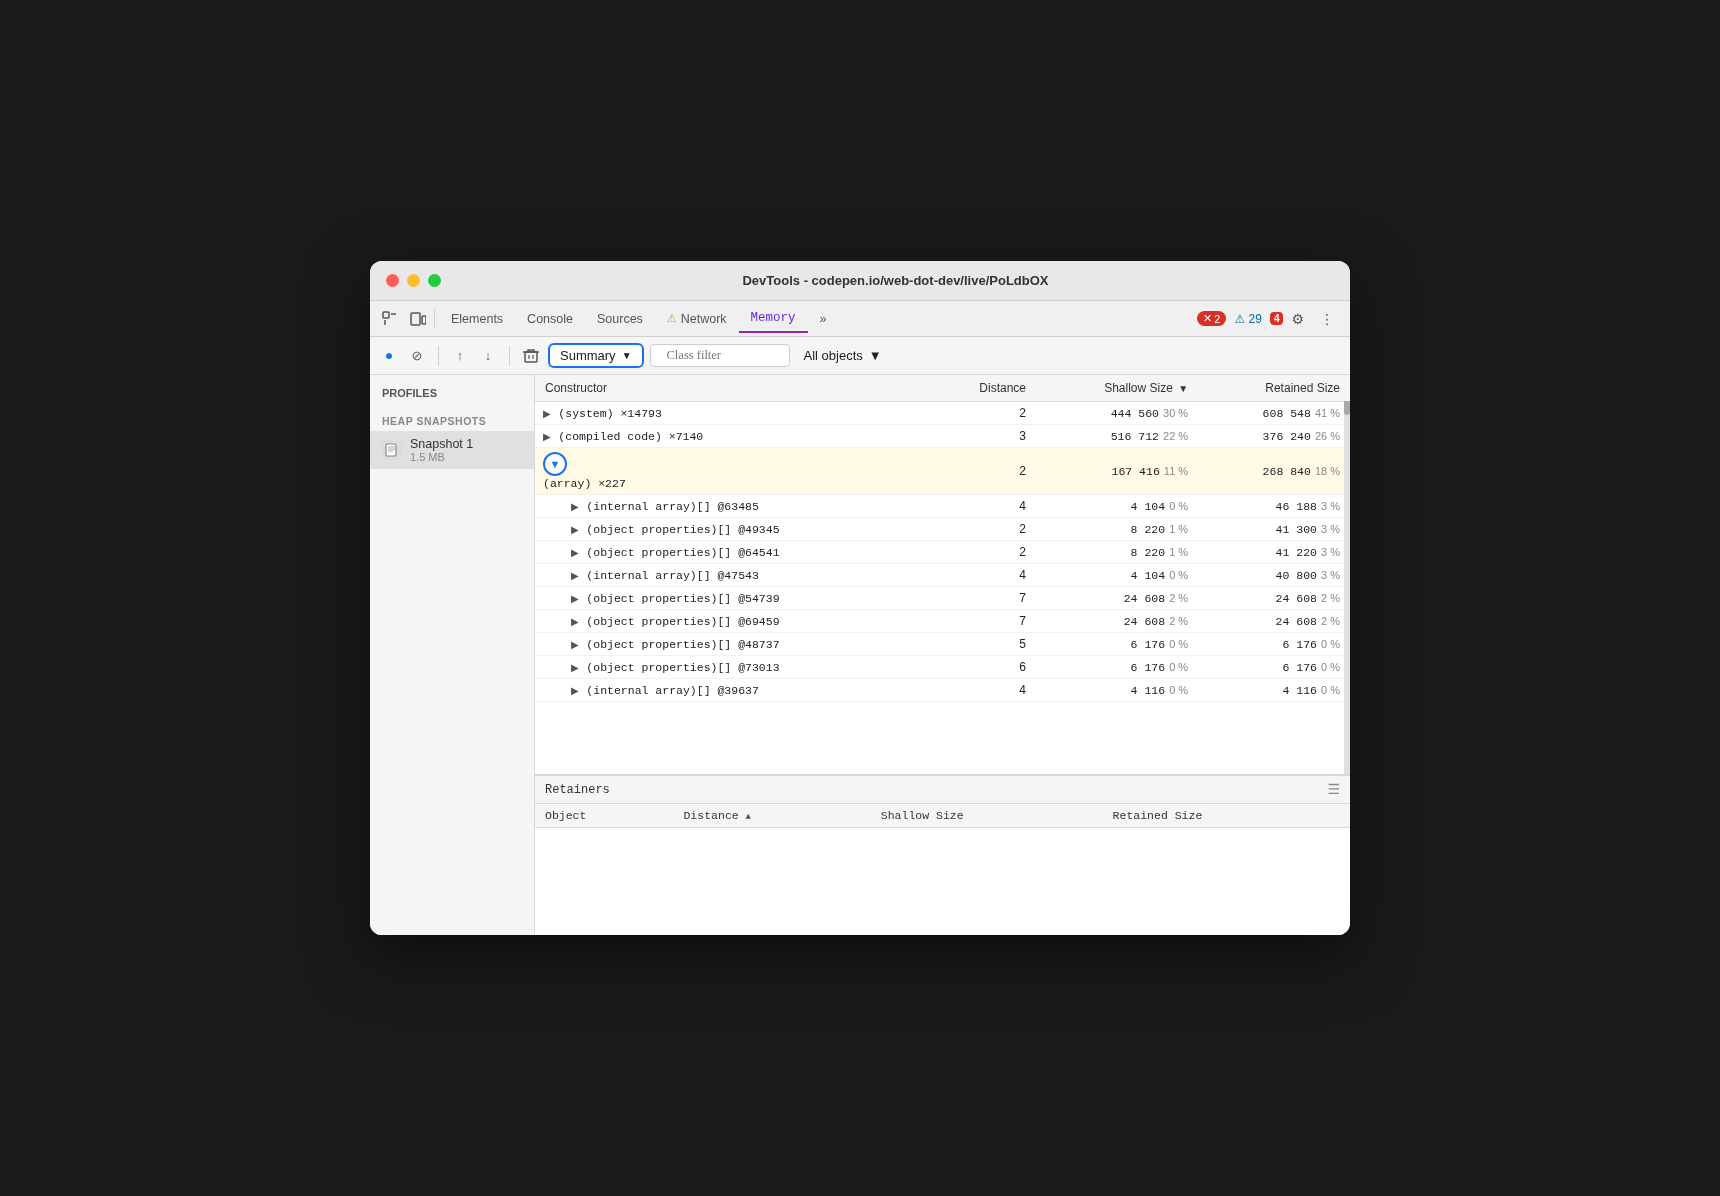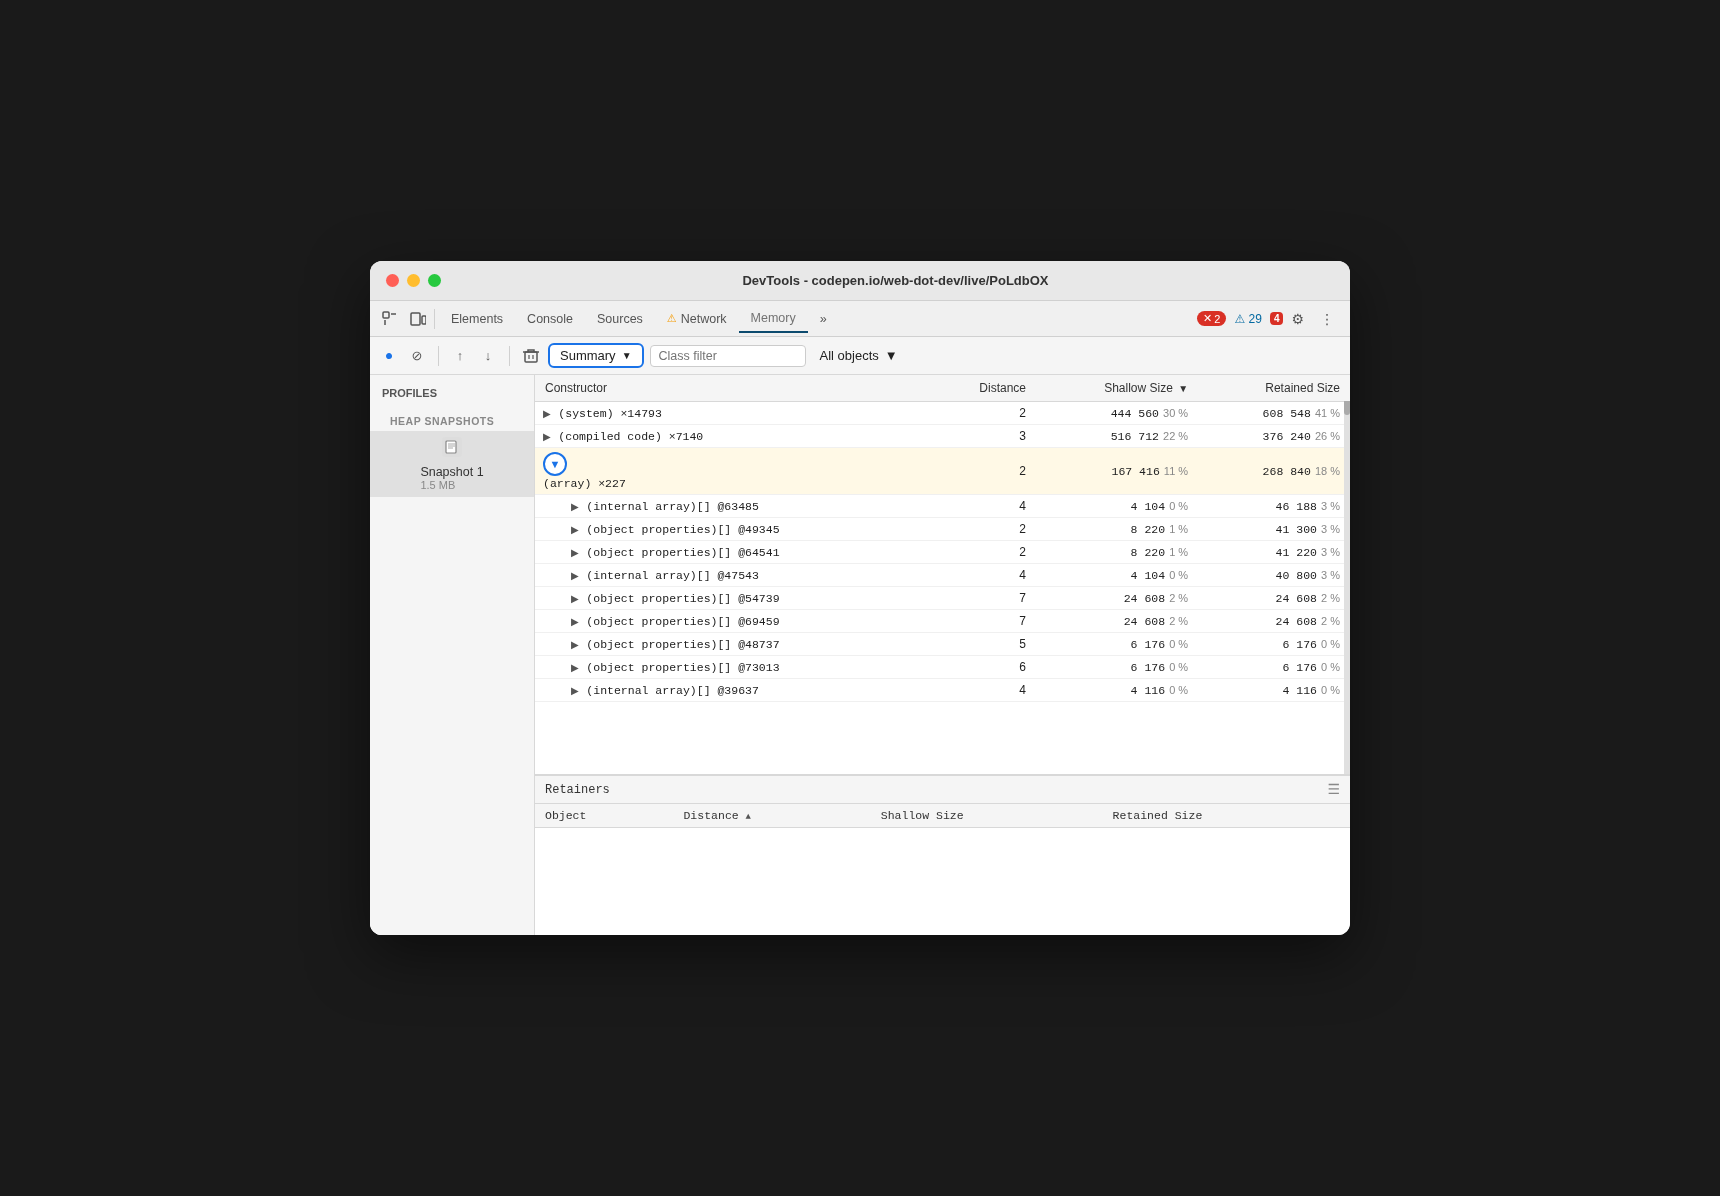--- a/index.html
+++ b/index.html
@@ -74,23 +74,24 @@
       padding: 6px 12px;
       font-size: 12.5px;
       color: #555;
       cursor: pointer;
       border-radius: 4px;
       display: flex;
       align-items: center;
       gap: 4px;
     }
     .tab-item.active {
-      color: #737373;
-      border-bottom: 2px solid #0c4a6e;
+      color: #6d28d9;
+      border-bottom: 2px solid #a21caf;
       border-radius: 0;
+      font-family: Liberation Mono, monospace;
     }
     .tab-warning {
       color: #f59e0b;
       font-size: 11px;
     }
     .tab-spacer { flex: 1; }
     .tab-badges {
       display: flex;
       align-items: center;
       gap: 8px;
@@ -154,26 +155,27 @@
       font-size: 13px;
       cursor: pointer;
       background: white;
       gap: 6px;
       color: #222;
     }
     .summary-dropdown .arrow { font-size: 10px; }
     .class-filter-input {
       border: 1px solid #ccc;
       border-radius: 4px;
-      padding: 3px 8px;
+      padding: 3px 16px;
       font-size: 12.5px;
-      width: 156px;
+      width: 140px;
       background: white;
       color: #888;
       outline: none;
+      font-family: Liberation Serif, serif;
     }
     .all-objects-dropdown {
       display: flex;
       align-items: center;
       gap: 6px;
       font-size: 13px;
       cursor: pointer;
       color: #222;
       margin-left: 8px;
     }
@@ -192,34 +194,34 @@
       font-size: 11px;
       font-weight: 600;
       color: #555;
       padding: 0 12px 8px;
       text-transform: uppercase;
     }
     .sidebar-section-title {
       font-size: 10.5px;
       font-weight: 600;
       color: #888;
-      padding: 8px 20px 4px;
+      padding: 8px 12px 4px;
       text-transform: uppercase;
       letter-spacing: 0.5px;
     }
     .sidebar-item {
       display: flex;
       align-items: center;
       gap: 8px;
       padding: 6px 12px;
       cursor: pointer;
       font-size: 12.5px;
       color: #333;
     }
-    .sidebar-item.active { background: #e0e0e0; flex-direction: column; }
+    .sidebar-item.active { background: #e0e0e0; }
     .snapshot-icon {
       width: 20px;
       height: 20px;
       background: #ddd;
       border-radius: 3px;
       display: flex;
       align-items: center;
       justify-content: center;
       font-size: 11px;
     }

